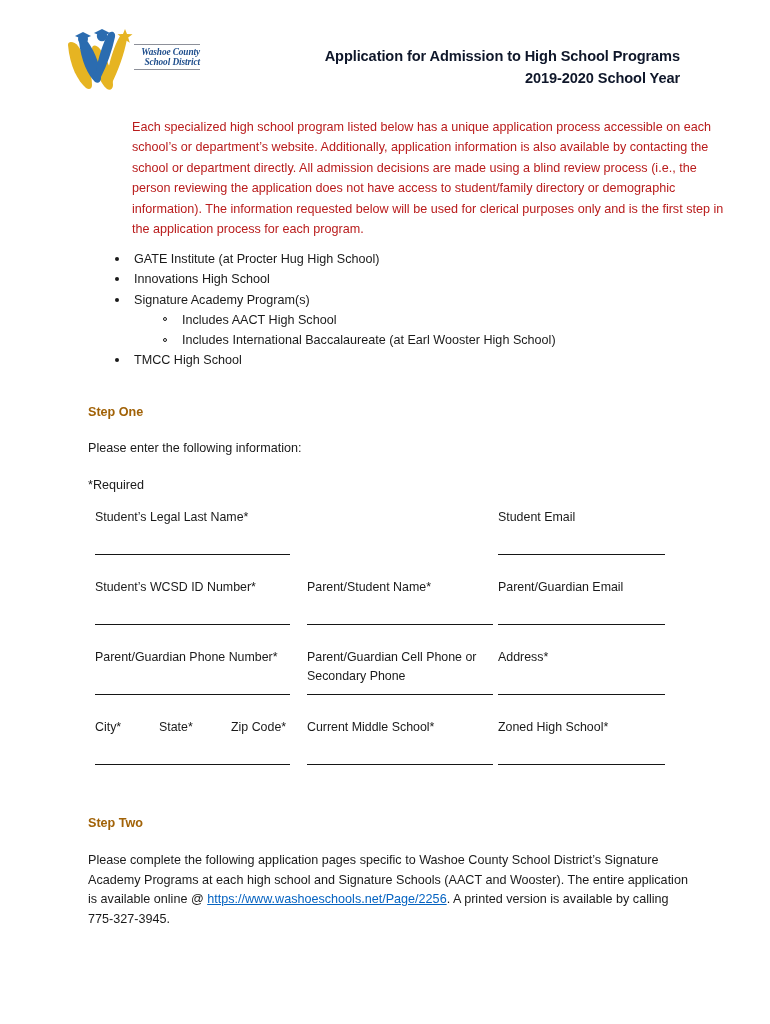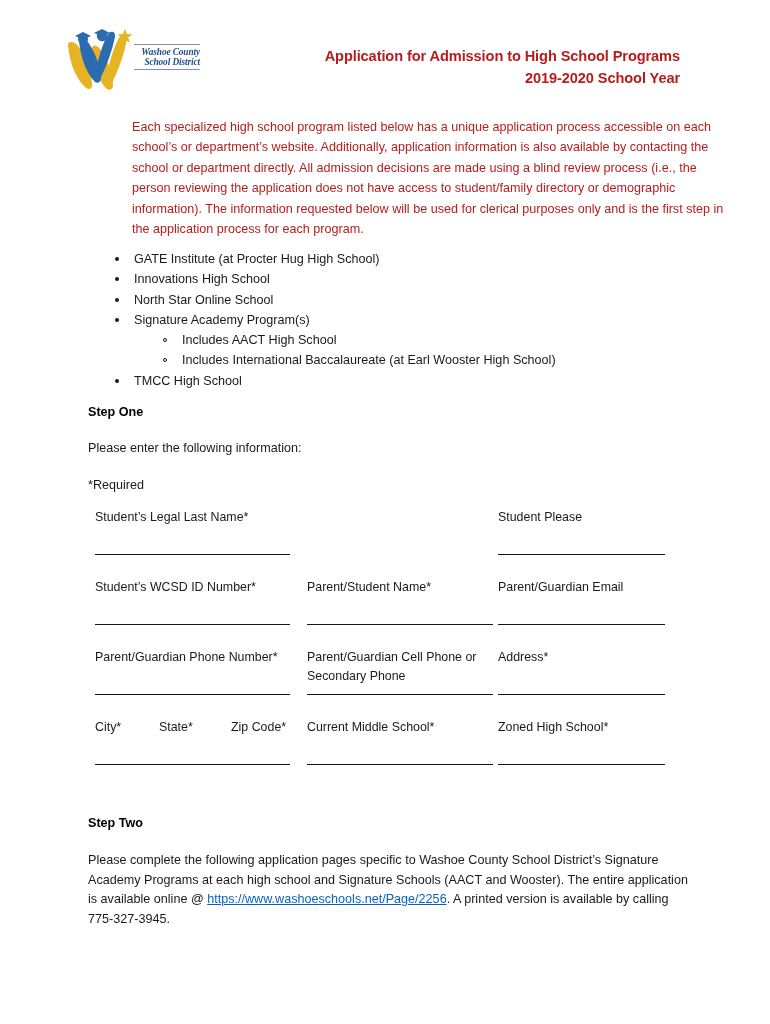--- a/index.html
+++ b/index.html
@@ -73,21 +73,21 @@
 
   .doc-title {
     position: absolute;
     right: 90px;
     top: 45px;
     width: 500px;
     text-align: right;
     font-weight: bold;
     font-size: 14.6px;
     line-height: 22px;
-    color: #b91c1c;
+    color: #0f172a;
     letter-spacing: -0.1px;
   }
 
   
   .intro {
     position: absolute;
     left: 88px;
     top: 117px;
     width: 594px;
     font-size: 12.6px;
@@ -135,21 +135,21 @@
     border-radius: 50%;
     border: 1px solid #1a1a1a;
     box-sizing: border-box;
   }
 
   .step-head {
     position: absolute;
     left: 88px;
     font-size: 12.6px;
     font-weight: bold;
-    color: #000000;
+    color: #a16207;
   }
   #step-one-head { top: 405px; }
   #step-two-head { top: 816px; }
 
   .plain-line {
     position: absolute;
     left: 88px;
     font-size: 12.6px;
     color: #1a1a1a;
   }
@@ -270,24 +270,20 @@
       <li class="lvl1">
         <span class="bullet-dot"></span>
         <span>GATE Institute (at Procter Hug High School)</span>
       </li>
       <li class="lvl1">
         <span class="bullet-dot"></span>
         <span>Innovations High School</span>
       </li>
       <li class="lvl1">
         <span class="bullet-dot"></span>
-        <span>North Star Online School</span>
-      </li>
-      <li class="lvl1">
-        <span class="bullet-dot"></span>
         <span>Signature Academy Program(s)</span>
       </li>
       <li class="lvl2">
         <span class="bullet-ring"></span>
         <span>Includes AACT High School</span>
       </li>
       <li class="lvl2">
         <span class="bullet-ring"></span>
         <span>Includes International Baccalaureate (at Earl Wooster High School)</span>
       </li>
@@ -303,21 +299,21 @@
   <div class="plain-line" id="required-note">*Required</div>
 
   <div class="form-grid">
 
     <div class="form-row">
       <div class="fld c1 w1">
         <div class="lab">Student’s Legal Last Name*</div>
         <div class="rule"></div>
       </div>
       <div class="fld c3 w3">
-        <div class="lab">Student Please</div>
+        <div class="lab">Student Email</div>
         <div class="rule"></div>
       </div>
     </div>
 
     <div class="form-row">
       <div class="fld c1 w1">
         <div class="lab">Student’s WCSD ID Number*</div>
         <div class="rule"></div>
       </div>
       <div class="fld c2 w2">

